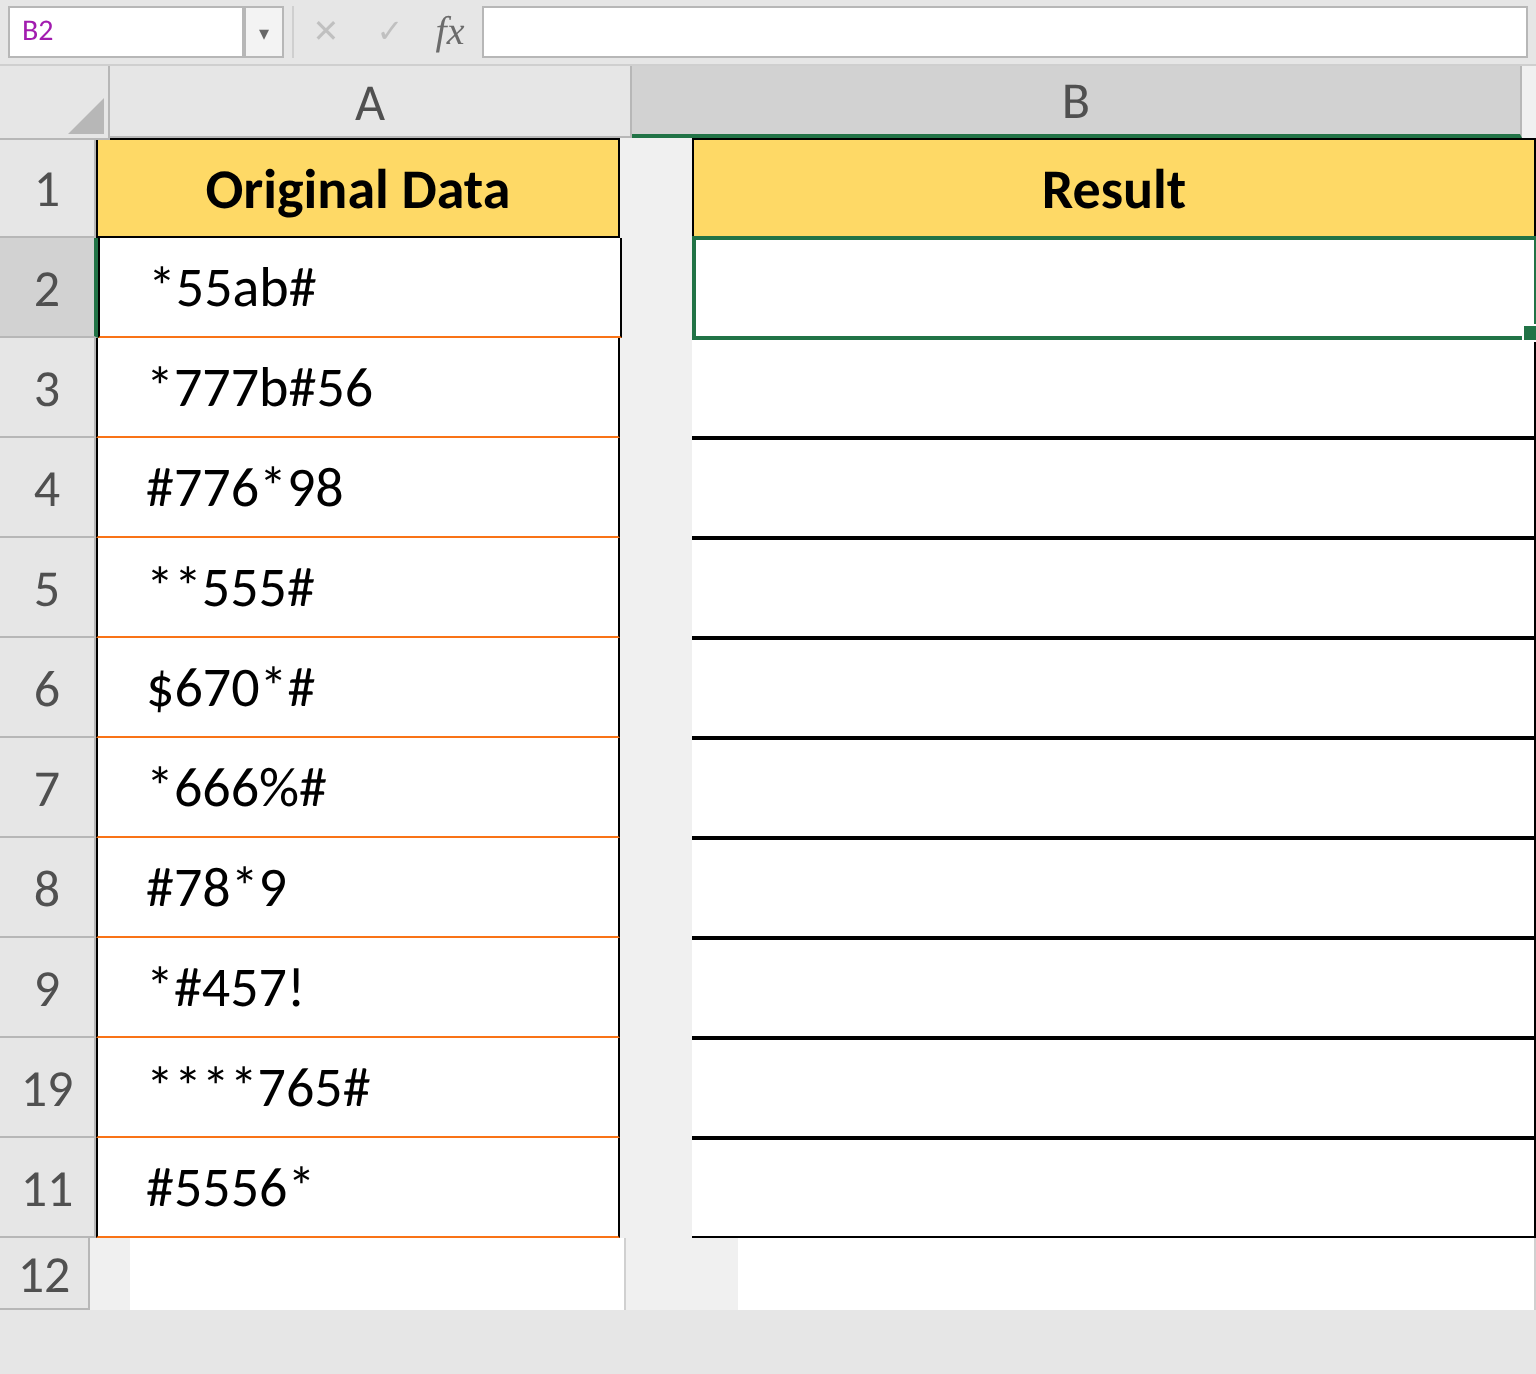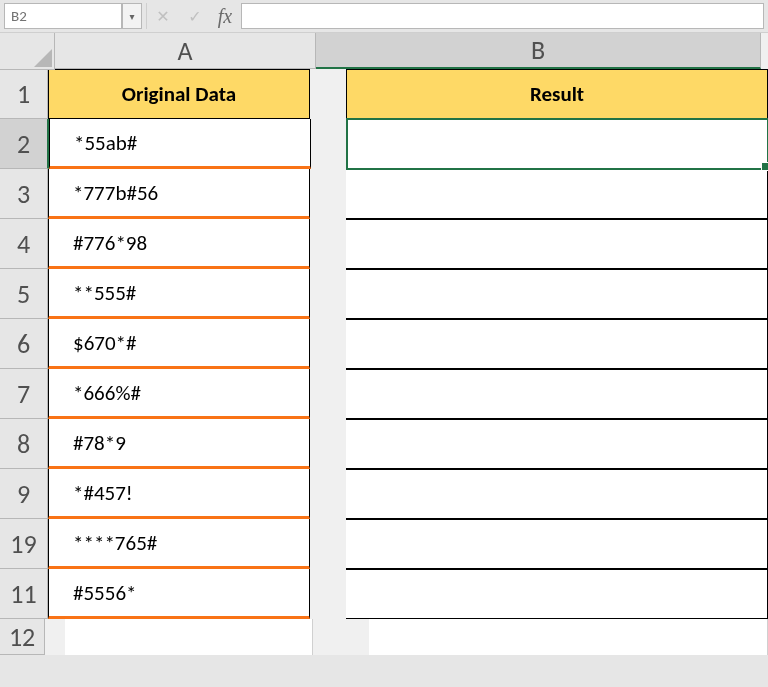--- a/index.html
+++ b/index.html
@@ -25,21 +25,21 @@
   }
   .name-box {
     width: 110px;
     margin: 3px 0 3px 4px;
     background: #ffffff;
     border: 1px solid #b7b7b7;
     display: flex;
     align-items: center;
     padding-left: 6px;
     font-size: 15px;
-    color: #737373;
+    color: #a21caf;
   }
   .name-box-dd {
     width: 18px;
     display: flex;
     align-items: center;
     justify-content: center;
     margin: 3px 4px 3px 0;
     background: #f3f3f3;
     border: 1px solid #b7b7b7;
     color: #666;
@@ -142,23 +142,23 @@
     background: #d2d2d2;
     border-right: 2px solid #217346;
   }
   .cell {
     background: #ffffff;
     border-right: 1px solid #d0d0d0;
     border-bottom: 1px solid #d0d0d0;
     padding: 0 24px;
     display: flex;
     align-items: center;
-    font-size: 21px;
-  }
-  .cell.col-A { width: 244px; border-right: 1px solid #000; border-bottom: 3px solid #f97316; border-left: 1px solid #000; }
+    font-size: 28px;
+  }
+  .cell.col-A { width: 244px; border-right: 1px solid #000; border-bottom: 1px solid #f97316; border-left: 1px solid #000; }
   .cell.col-B { width: 428px; border-right: 1px solid #d0d0d0; border-bottom: 1px solid #d0d0d0; margin-left: 36px; }
   .row-1 .cell.col-A,
   .row-1 .cell.col-B {
     background: #fed966;
     font-weight: 700;
     justify-content: center;
     border: 1px solid #000;
   }
 
   

